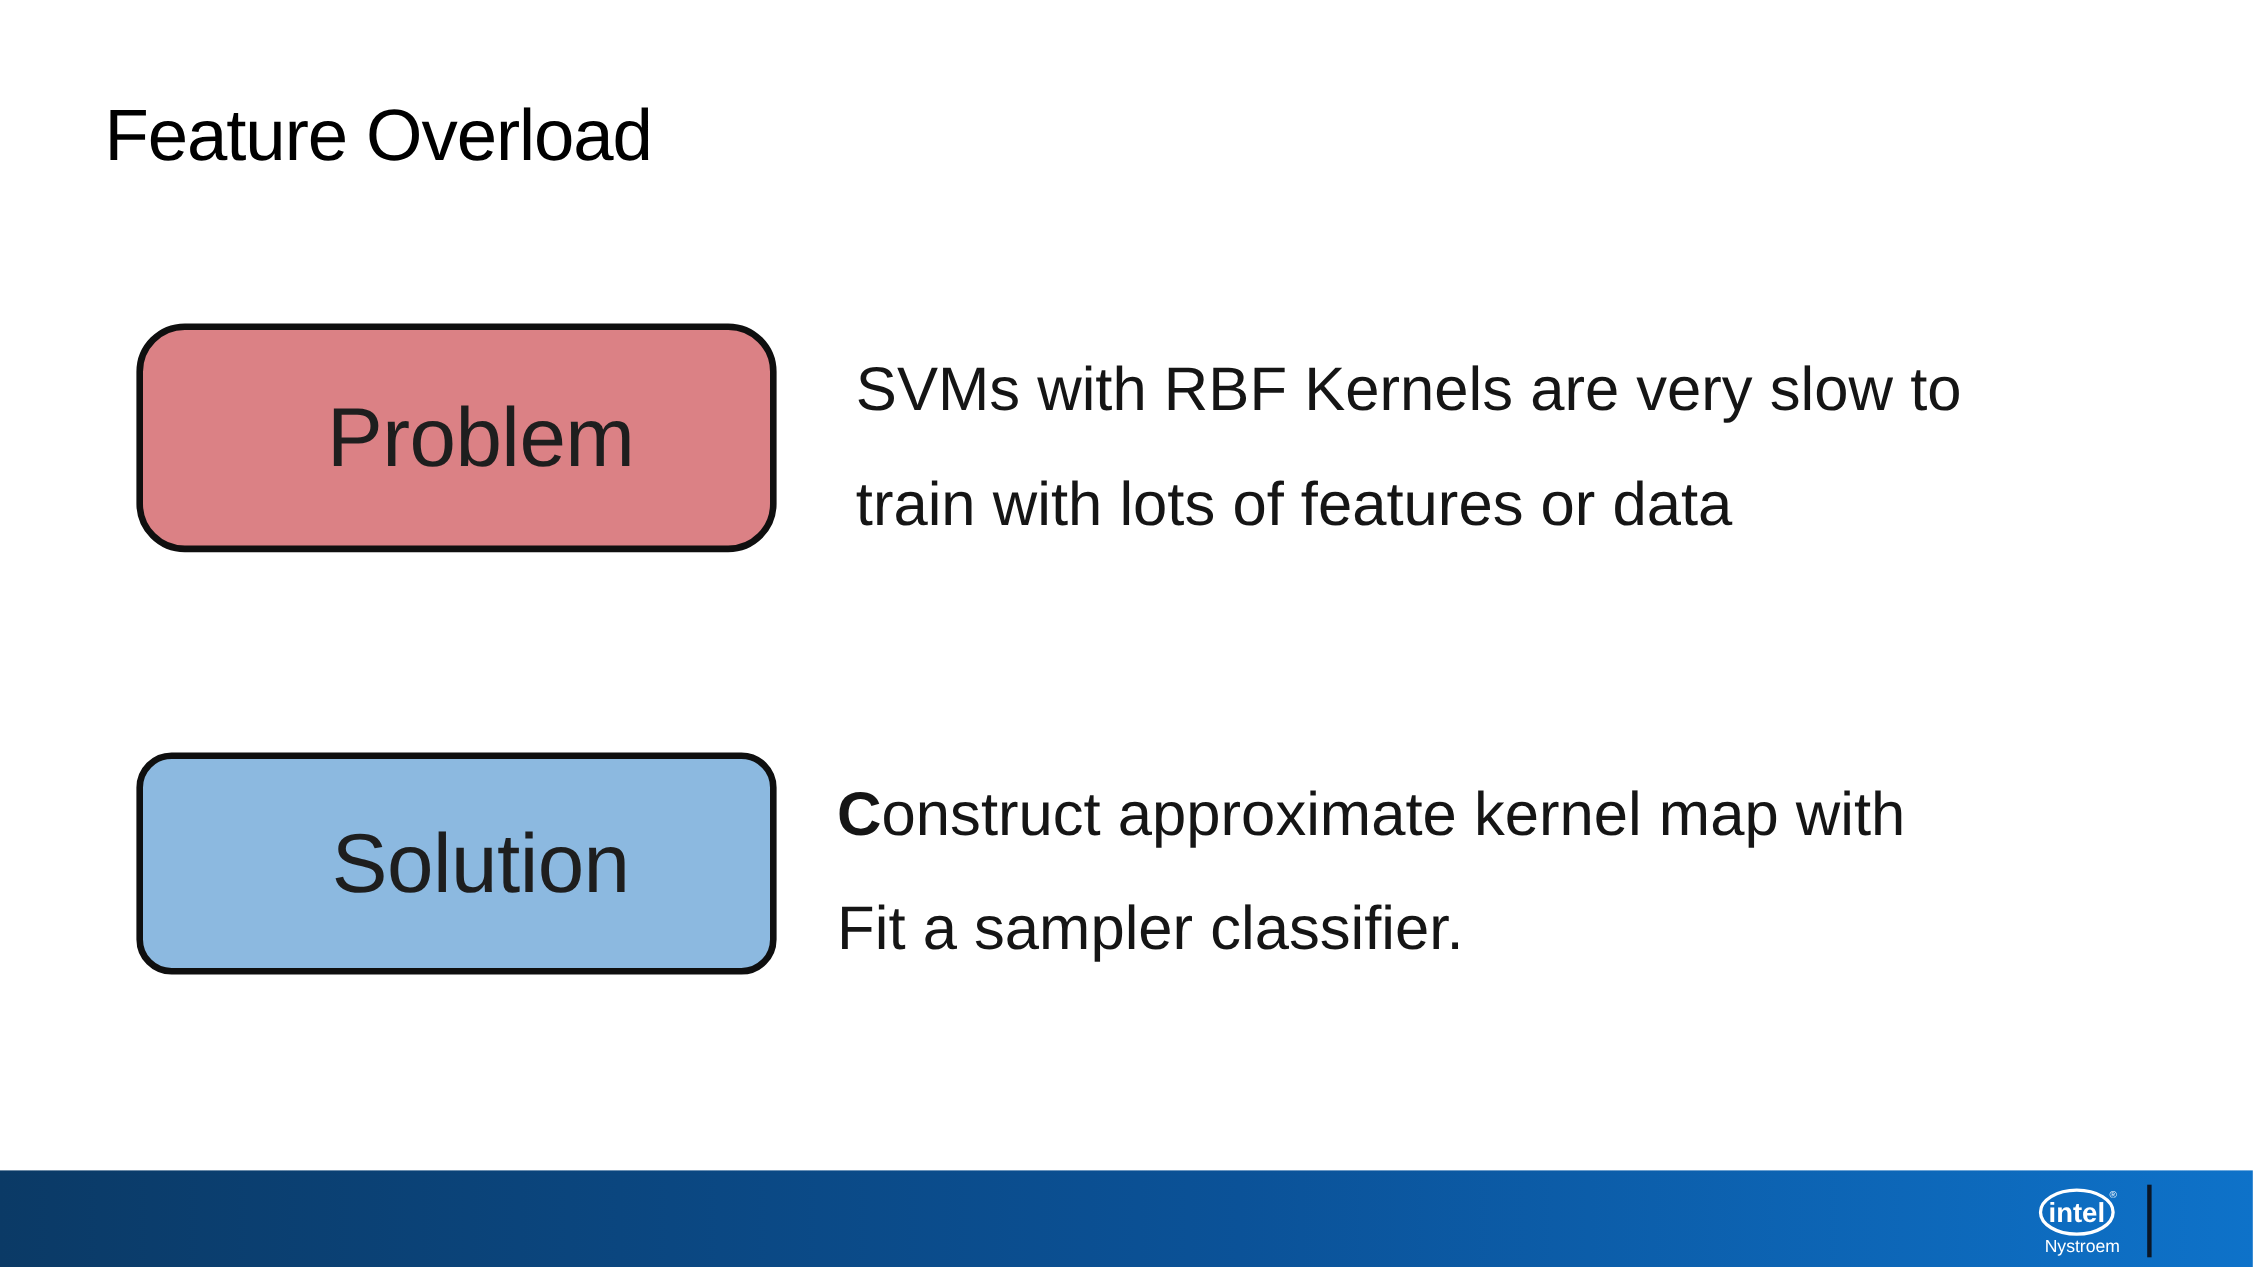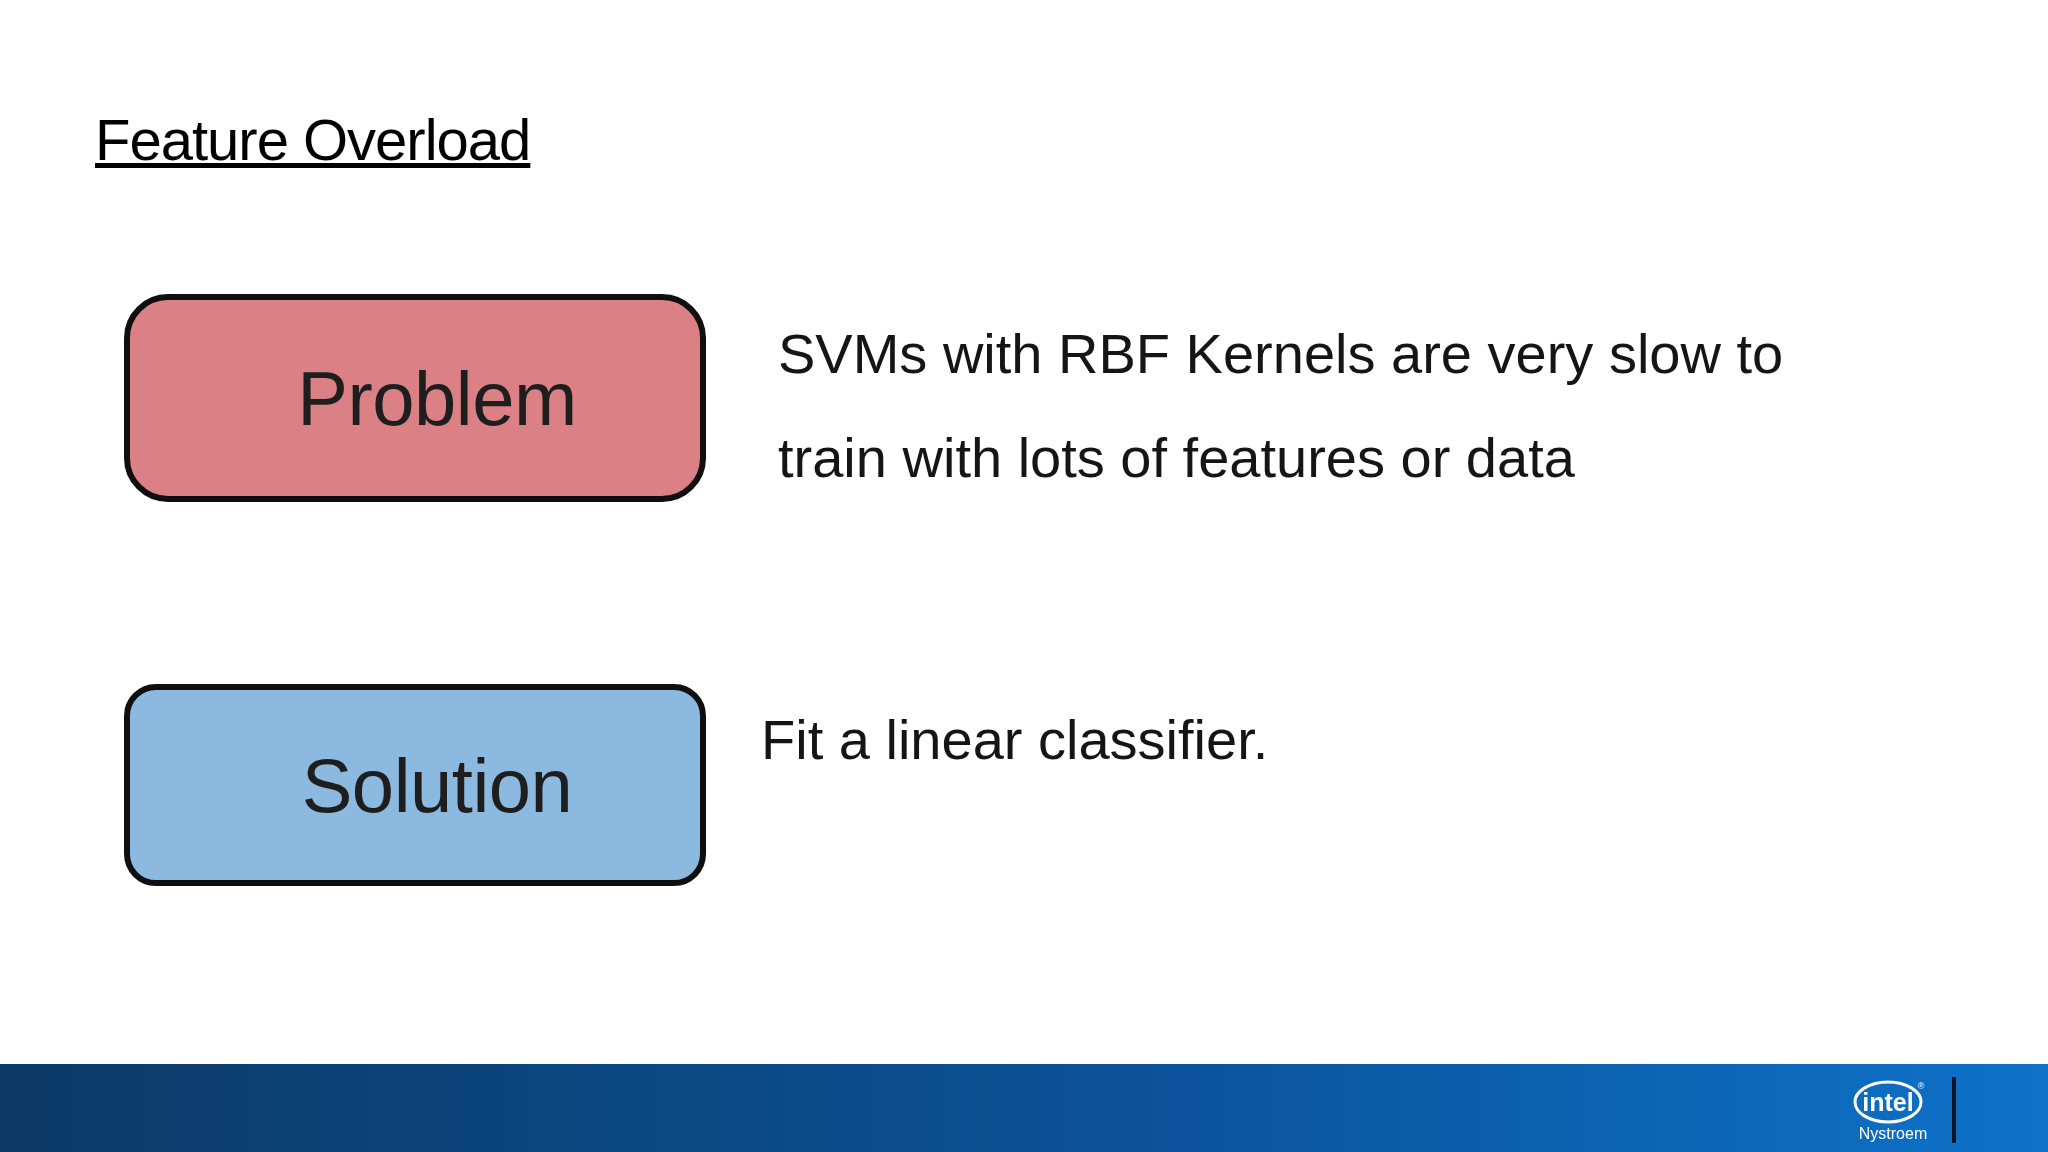--- a/index.html
+++ b/index.html
@@ -22,28 +22,27 @@
   }
   .slide {
     position: relative;
     width: 2048px;
     height: 1152px;
     background: #ffffff;
   }
   .slide-title {
     position: absolute;
     left: 95px;
-    top: 93px;
-    font-size: 58px;
+    top: 75px;
+    font-size: 66px;
     line-height: 94px;
     letter-spacing: -1px;
     font-weight: 400;
     color: var(--title-text);
     white-space: nowrap;
-    text-decoration: underline;
   }
   .tag-box {
     position: absolute;
     left: 124px;
     width: 582px;
     border: 6px solid var(--box-border);
     border-radius: 44px;
     display: flex;
     align-items: center;
     justify-content: center;
@@ -134,21 +133,22 @@
   <div class="desc problem-desc">
     <div>SVMs with RBF Kernels are very slow to</div>
     <div>train with lots of features or data</div>
   </div>
 
   <div class="tag-box solution">
     <span class="label">Solution</span>
   </div>
 
   <div class="desc solution-desc">
-    <div>Fit a linear classifier.</div>
+    <div><span class="lead-bold">C</span><span>onstruct approximate kernel map with</span></div>
+    <div>Fit a sampler classifier.</div>
   </div>
 
   <div class="footer-bar"></div>
 
   <div class="intel-logo">
     <div class="intel-oval-wrap">
       <svg width="74" height="44" viewBox="0 0 74 44">
         <ellipse cx="35" cy="22" rx="33" ry="20" fill="none" stroke="#ffffff" stroke-width="3"></ellipse>
         <text x="35" y="31" text-anchor="middle" font-family="Liberation Sans, sans-serif" font-size="25" font-weight="700" fill="#ffffff">intel</text>
         <text x="68" y="9" text-anchor="middle" font-family="Liberation Sans, sans-serif" font-size="9" fill="#ffffff">®</text>

